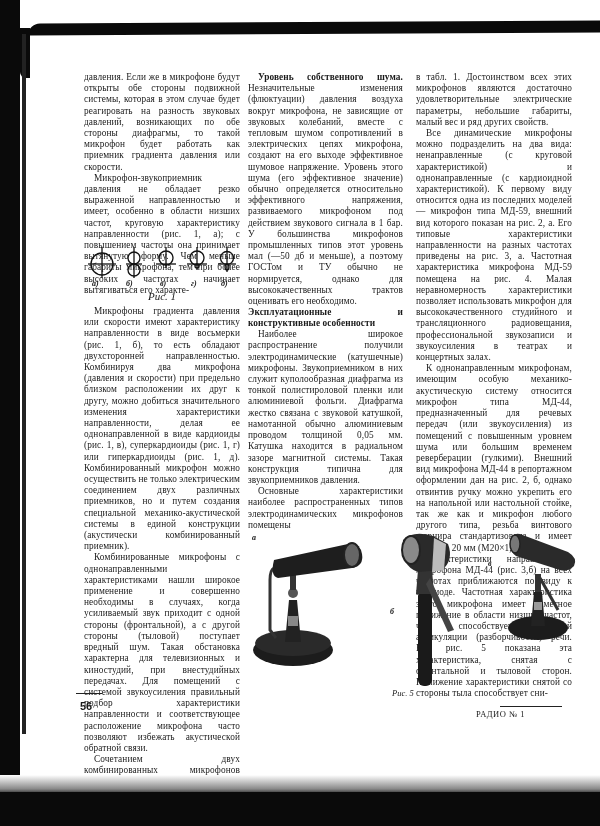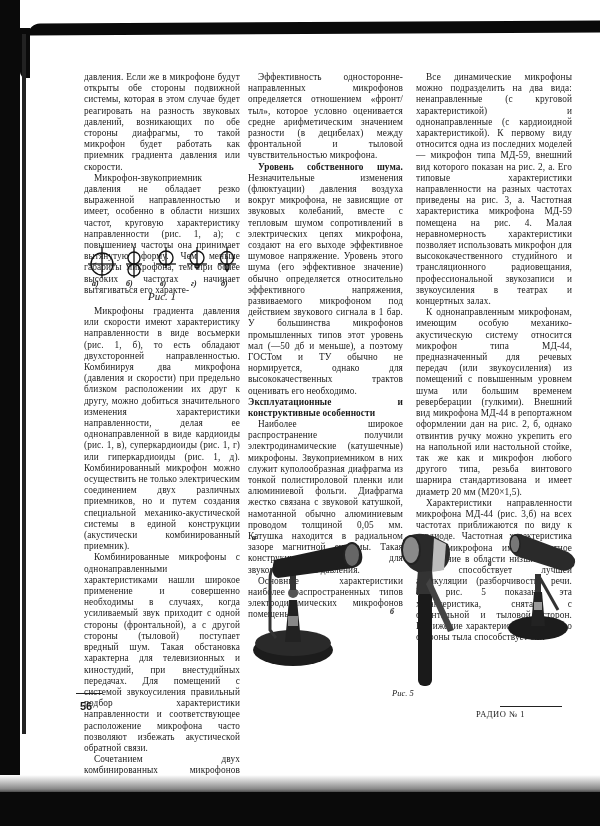--- a/index.html
+++ b/index.html
@@ -83,28 +83,28 @@
   <div class="fig1-caption">Рис. 1</div>
 </div>
 
 <div class="col col1b">
   <p>Микрофоны градиента давления или скорости имеют характеристику направленности в виде восьмерки (рис. 1, б), то есть обладают двухсторонней направленностью. Комбинируя два микрофона (давления и скорости) при предельно близком расположении их друг к другу, можно добиться значительного изменения характеристики направленности, делая ее однонаправленной в виде кардиоиды (рис. 1, в), суперкардиоиды (рис. 1, г) или гиперкардиоиды (рис. 1, д). Комбинированный микрофон можно осуществить не только электрическим соединением двух различных приемников, но и путем создания специальной механико-акустической системы в единой конструкции (акустически комбинированный приемник).</p>
   <p>Комбинированные микрофоны с однонаправленными характеристиками нашли широкое применение и совершенно необходимы в случаях, когда усиливаемый звук приходит с одной стороны (фронтальной), а с другой стороны (тыловой) поступает вредный шум. Такая обстановка характерна для телевизионных и киностудий, при внестудийных передачах. Для помещений с системой звукоусиления правильный подбор характеристики направленности и соответствующее расположение микрофона часто позволяют избежать акустической обратной связи.</p>
   <p>Сочетанием двух комбинированных микрофонов можно создать</p>
 </div>
 
 <div class="col col2">
-  <p>Эффективность односторонне-направленных микрофонов определяется отношением «фронт/тыл», которое условно оценивается средне арифметическим значением разности (в децибелах) между фронтальной и тыловой чувствительностью микрофона.</p>
   <p><span class="bold">Уровень собственного шума.</span><span> Незначительные изменения (флюктуации) давления воздуха вокруг микрофона, не зависящие от звуковых колебаний, вместе с тепловым шумом сопротивлений в электрических цепях микрофона, создают на его выходе эффективное шумовое напряжение. Уровень этого шума (его эффективное значение) обычно определяется относительно эффективного напряжения, развиваемого микрофоном под действием звукового сигнала в 1 бар. У большинства микрофонов промышленных типов этот уровень мал (—50 дб и меньше), а поэтому ГОСТом и ТУ обычно не нормируется, однако для высококачественных трактов оценивать его необходимо.</span></p>
   <p class="heading">Эксплуатационные и конструктивные особенности</p>
   <p>Наиболее широкое распространение получили электродинамические (катушечные) микрофоны. Звукоприемником в них служит куполообразная диафрагма из тонкой полистироловой пленки или алюминиевой фольги. Диафрагма жестко связана с звуковой катушкой, намотанной обычно алюминиевым проводом толщиной 0,05 мм. Катушка находится в радиальном зазоре магнитной системы. Такая конструкция типична для звукоприемников давления.</p>
   <p>Основные характеристики наиболее распространенных типов электродинамических микрофонов помещены</p>
 </div>
 
 <div class="col col3">
+  <p class="noind">в табл. 1. Достоинством всех этих микрофонов являются достаточно удовлетворительные электрические параметры, небольшие габариты, малый вес и ряд других свойств.</p>
   <p>Все динамические микрофоны можно подразделить на два вида: ненаправленные (с круговой характеристикой) и однонаправленные (с кардиоидной характеристикой). К первому виду относится одна из последних моделей — микрофон типа МД-59, внешний вид которого показан на рис. 2, а. Его типовые характеристики направленности на разных частотах приведены на рис. 3, а. Частотная характеристика микрофона МД-59 помещена на рис. 4. Малая неравномерность характеристики позволяет использовать микрофон для высококачественного студийного и трансляционного радиовещания, профессиональной звукозаписи и звукоусиления в театрах и концертных залах.</p>
   <p>К однонаправленным микрофонам, имеющим особую механико-акустическую систему относится микрофон типа МД-44, предназначенный для речевых передач (или звукоусиления) из помещений с повышенным уровнем шума или большим временем реверберации (гулкими). Внешний вид микрофона МД-44 в репортажном оформлении дан на рис. 2, б, однако отвинтив ручку можно укрепить его на напольной или настольной стойке, так же как и микрофон любого другого типа, резьба винтового шарнира стандартизована и имеет диаметр 20 мм (М20×1,5).</p>
   <p>Характеристики направленности микрофона МД-44 (рис. 3,б) на всех частотах приближаются по виду к кардиоде. Частотная характеристика этого микрофона имеет заметное понижение в области низших частот, что способствует лучшей артикуляции (разборчивости) речи. На рис. 5 показана эта характеристика, снятая с фронтальной и тыловой сторон. Понижение характеристики снятой со стороны тыла способствует сни-</p>
 </div>
 
 <div class="fig2">
   <svg viewBox="0 0 340 180" width="340" height="180">
 
     <g>
       <ellipse cx="45" cy="120" rx="40" ry="16" fill="#1c1c1c"></ellipse>

